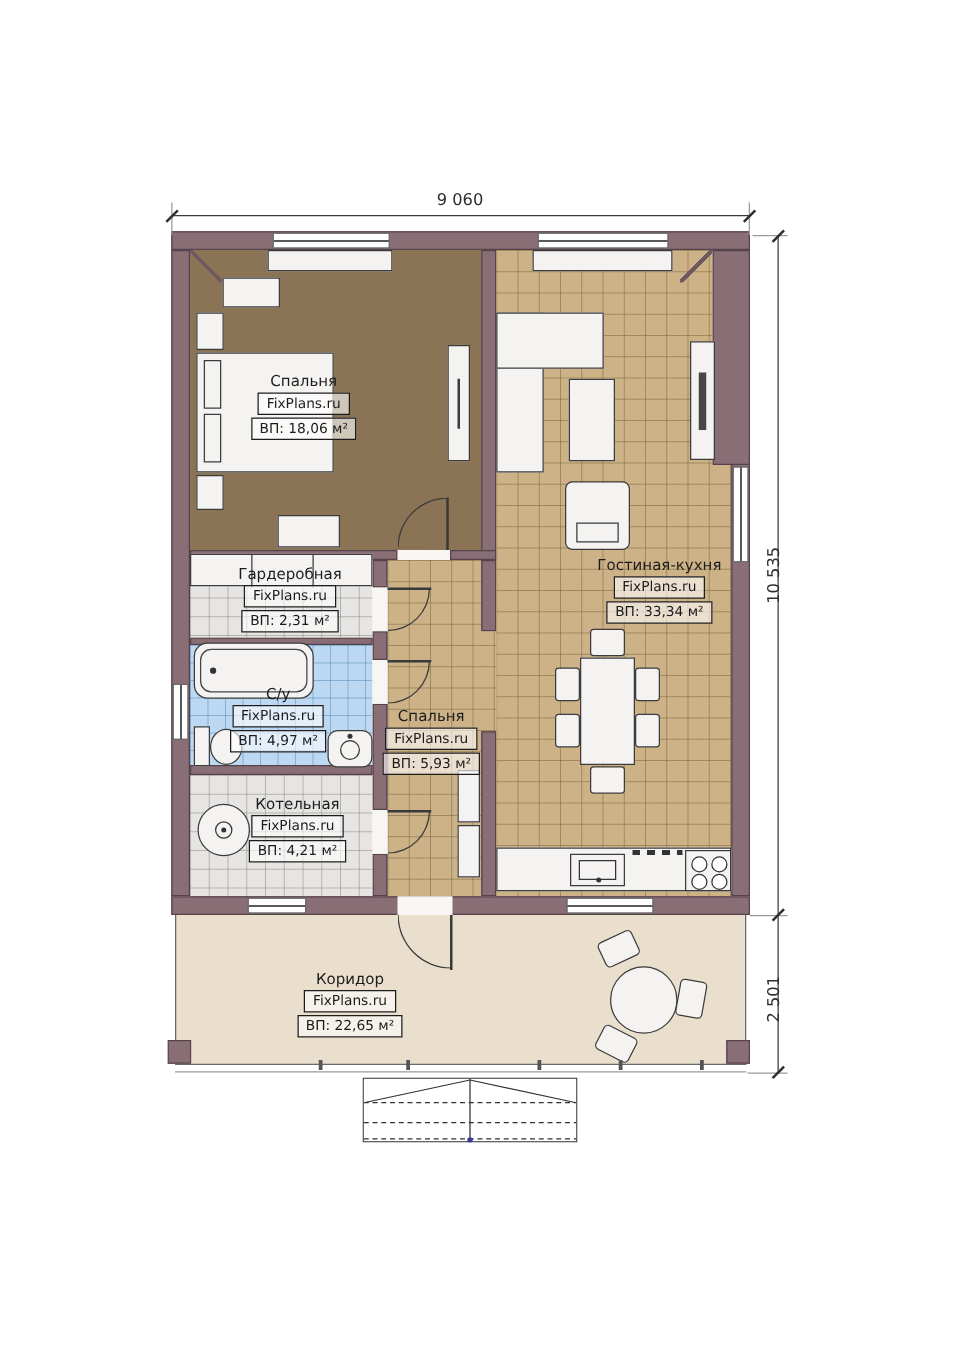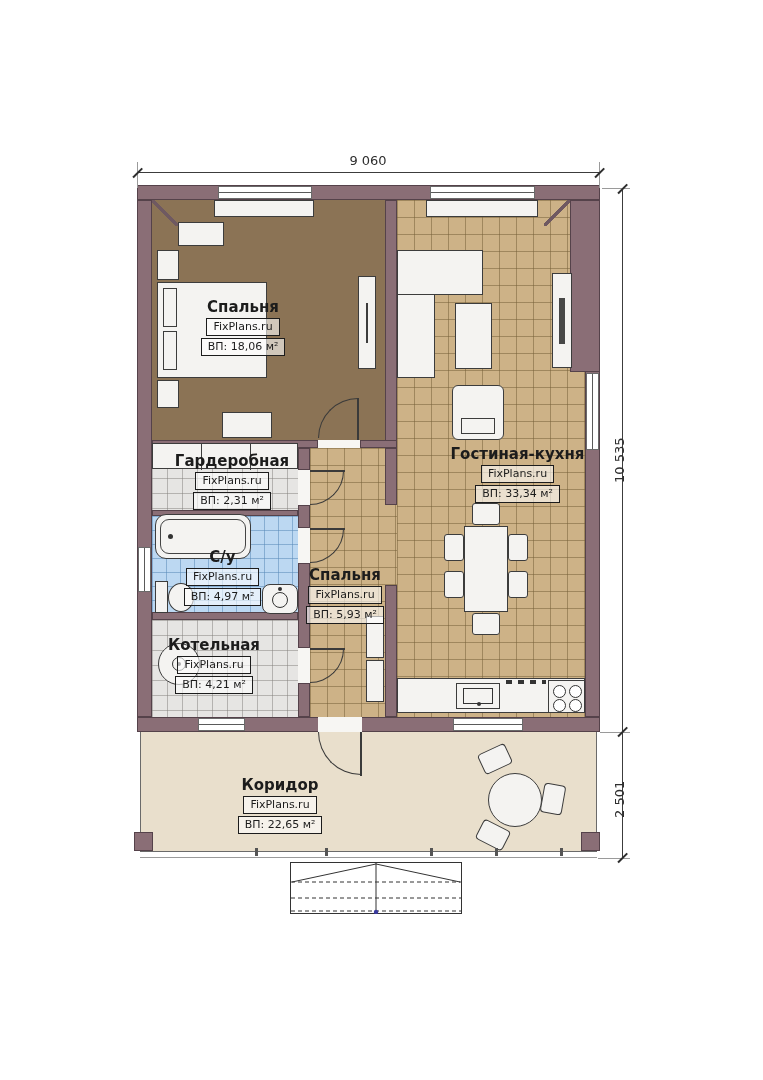--- a/index.html
+++ b/index.html
@@ -31,21 +31,21 @@
   .round{border-radius:50%;}
   .leaf{background:#3a3a3a;}
   .arc{border:1.4px solid #3a3a3a;background:transparent;}
   .arc-tl{border-right:none;border-bottom:none;border-radius:100% 0 0 0;}
   .arc-br{border-left:none;border-top:none;border-radius:0 0 100% 0;}
   .arc-bl{border-right:none;border-top:none;border-radius:0 0 0 100%;}
   .hatch{background:linear-gradient(45deg,transparent 46%,#6f5961 46%,#6f5961 54%,transparent 54%);}
   .hatch2{background:linear-gradient(135deg,transparent 46%,#6f5961 46%,#6f5961 54%,transparent 54%);}
   
   .rlabel{position:absolute;display:flex;flex-direction:column;align-items:center;gap:2px;z-index:30;}
-  .rlabel .nm{font-size:15px;font-weight:bold;color:#1c1c1c;white-space:nowrap;}
+  .rlabel .nm{font-size:12px;font-weight:normal;color:#1c1c1c;white-space:nowrap;}
   .rlabel .bx{border:1.2px solid #1c1c1c;background:rgba(255,255,255,.6);font-size:11px;color:#1c1c1c;
               padding:0 6px;line-height:16px;white-space:nowrap;}
   
   .dimline{background:#3c3c3c;}
   .extline{background:#9a9a9a;}
   .tick{width:13px;height:1.6px;background:#2e2e2e;transform:rotate(-45deg);}
   .dimtext{font-size:13px;color:#2e2e2e;text-align:center;}
   .dimtext-v{position:absolute;font-size:13px;color:#2e2e2e;white-space:nowrap;
              transform:rotate(-90deg);transform-origin:0 0;}
   .burner{position:absolute;width:11px;height:11px;border:1px solid #333;border-radius:50%;background:#fff;}
@@ -207,31 +207,31 @@
   <div class="rlabel" style="left:172px;top:452px;width:120px">
     <div class="nm">Гардеробная</div>
     <div class="bx">FixPlans.ru</div>
     <div class="bx">ВП: 2,31 м²</div>
   </div>
   <div class="rlabel" style="left:165px;top:548px;width:115px">
     <div class="nm">С/у</div>
     <div class="bx">FixPlans.ru</div>
     <div class="bx">ВП: 4,97 м²</div>
   </div>
-  <div class="rlabel" style="left:154px;top:636px;width:120px">
+  <div class="rlabel" style="left:178px;top:636px;width:120px">
     <div class="nm">Котельная</div>
     <div class="bx">FixPlans.ru</div>
     <div class="bx">ВП: 4,21 м²</div>
   </div>
   <div class="rlabel" style="left:285px;top:566px;width:120px">
     <div class="nm">Спальня</div>
     <div class="bx">FixPlans.ru</div>
     <div class="bx">ВП: 5,93 м²</div>
   </div>
-  <div class="rlabel" style="left:455px;top:445px;width:125px">
+  <div class="rlabel" style="left:465px;top:445px;width:125px">
     <div class="nm">Гостиная-кухня</div>
     <div class="bx">FixPlans.ru</div>
     <div class="bx">ВП: 33,34 м²</div>
   </div>
   <div class="rlabel" style="left:220px;top:776px;width:120px">
     <div class="nm">Коридор</div>
     <div class="bx">FixPlans.ru</div>
     <div class="bx">ВП: 22,65 м²</div>
   </div>
 

